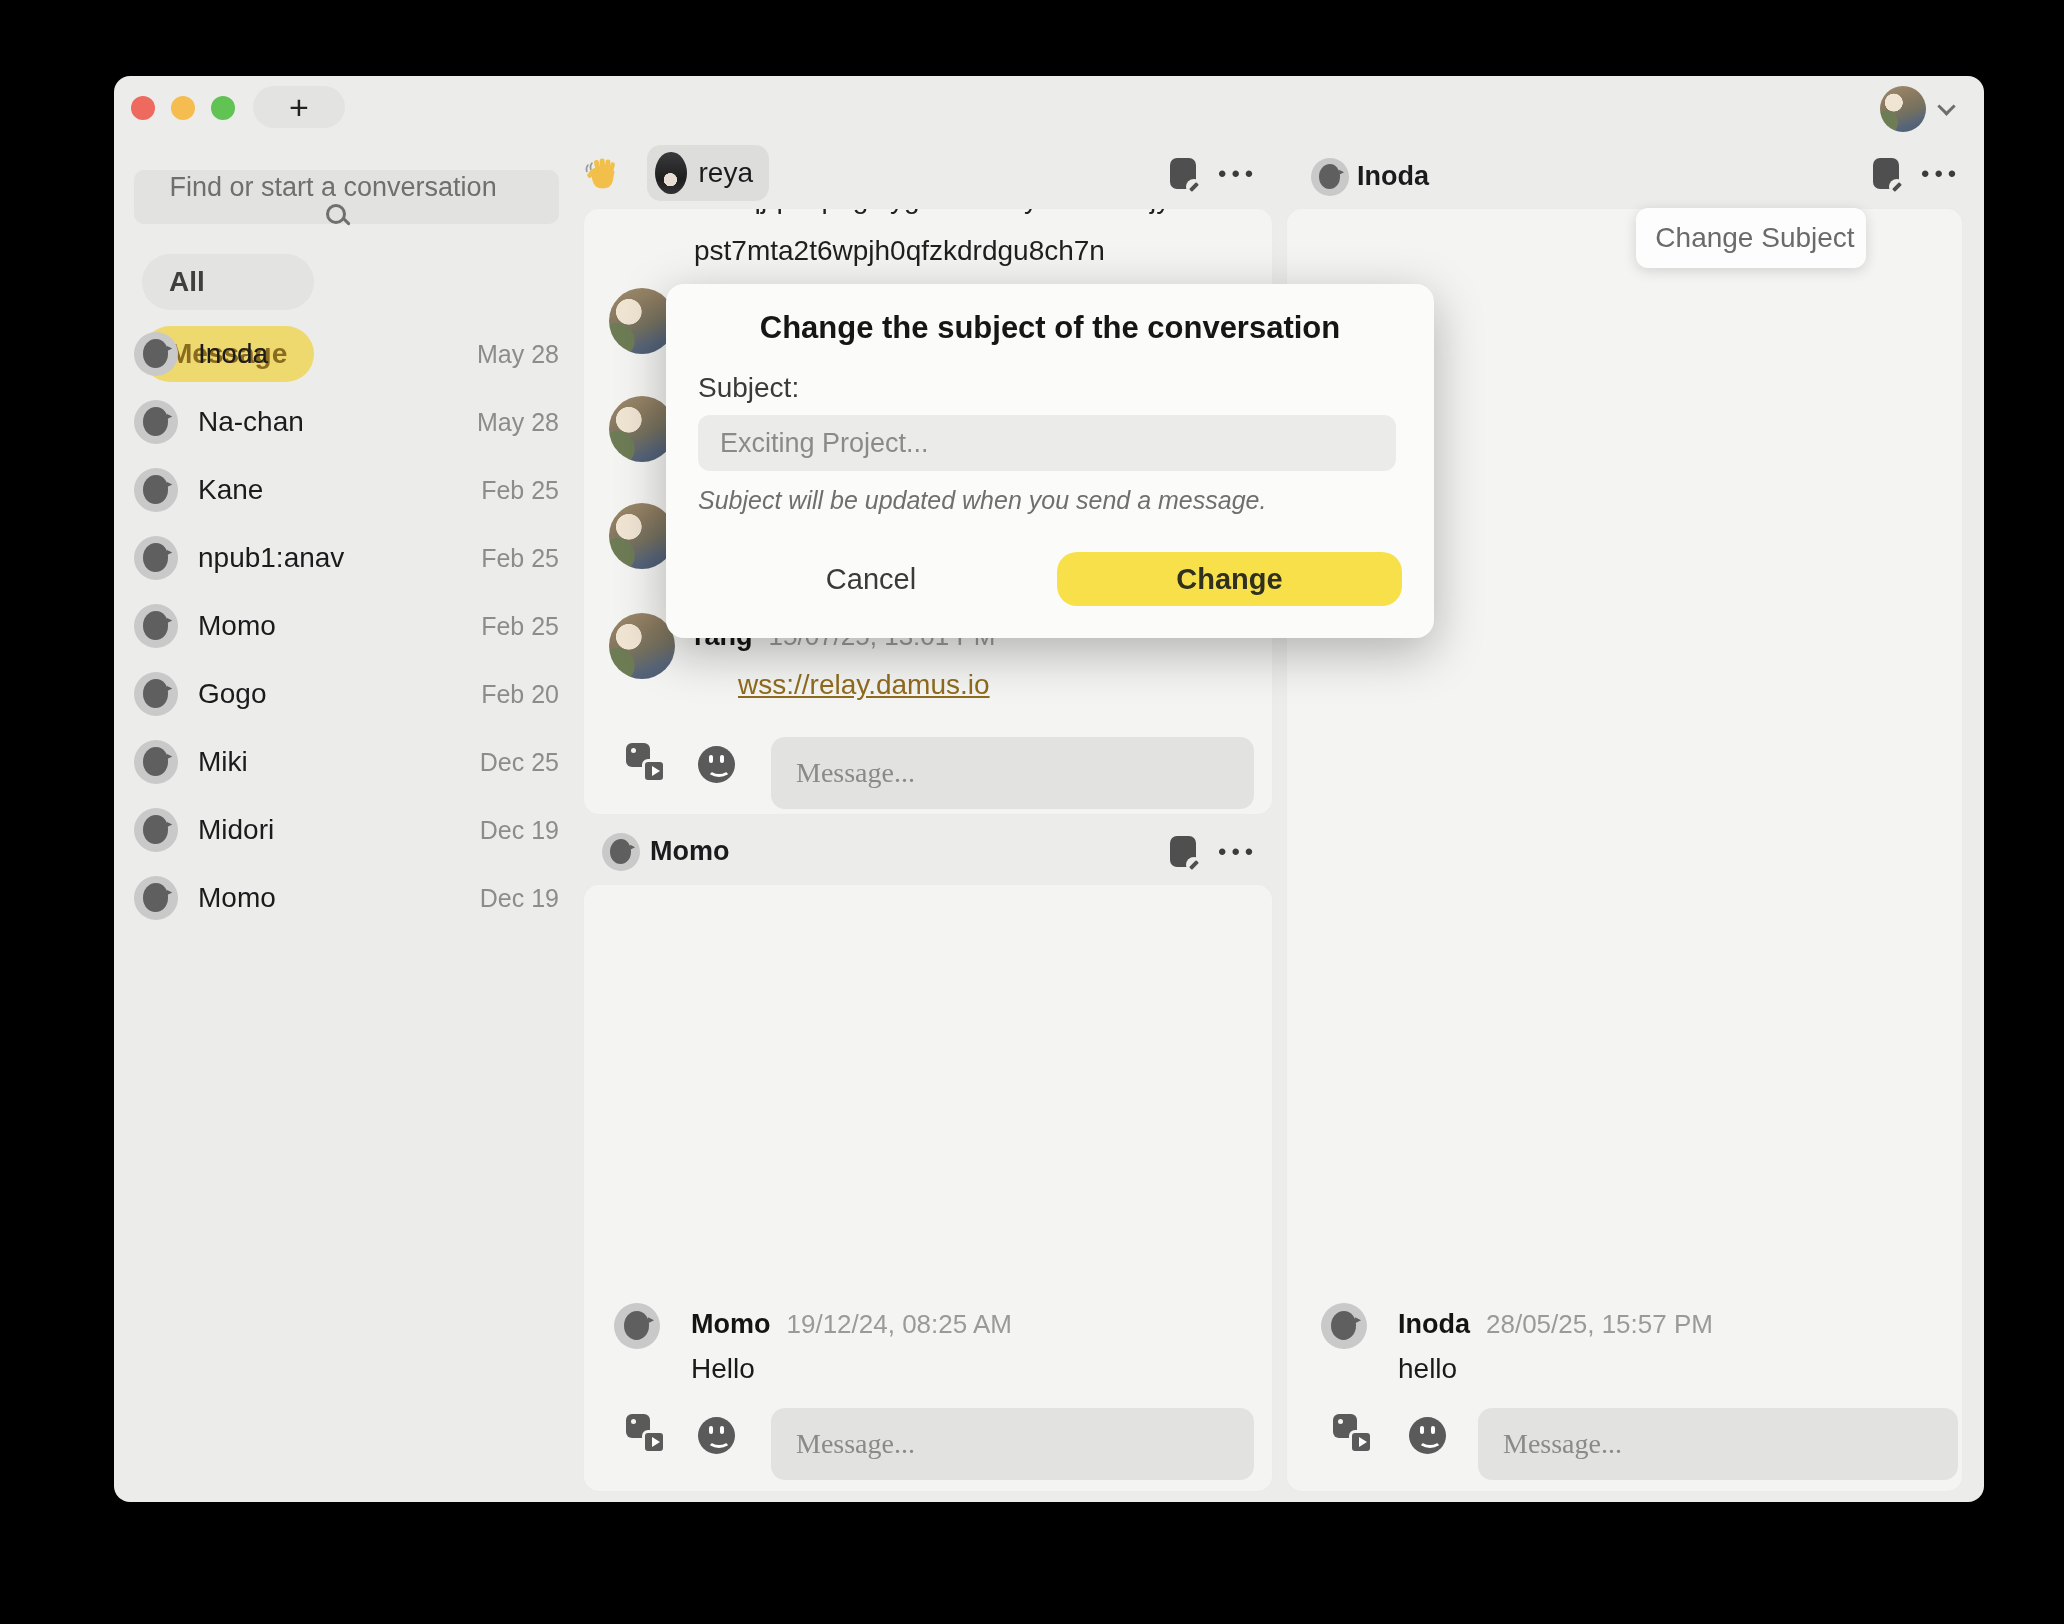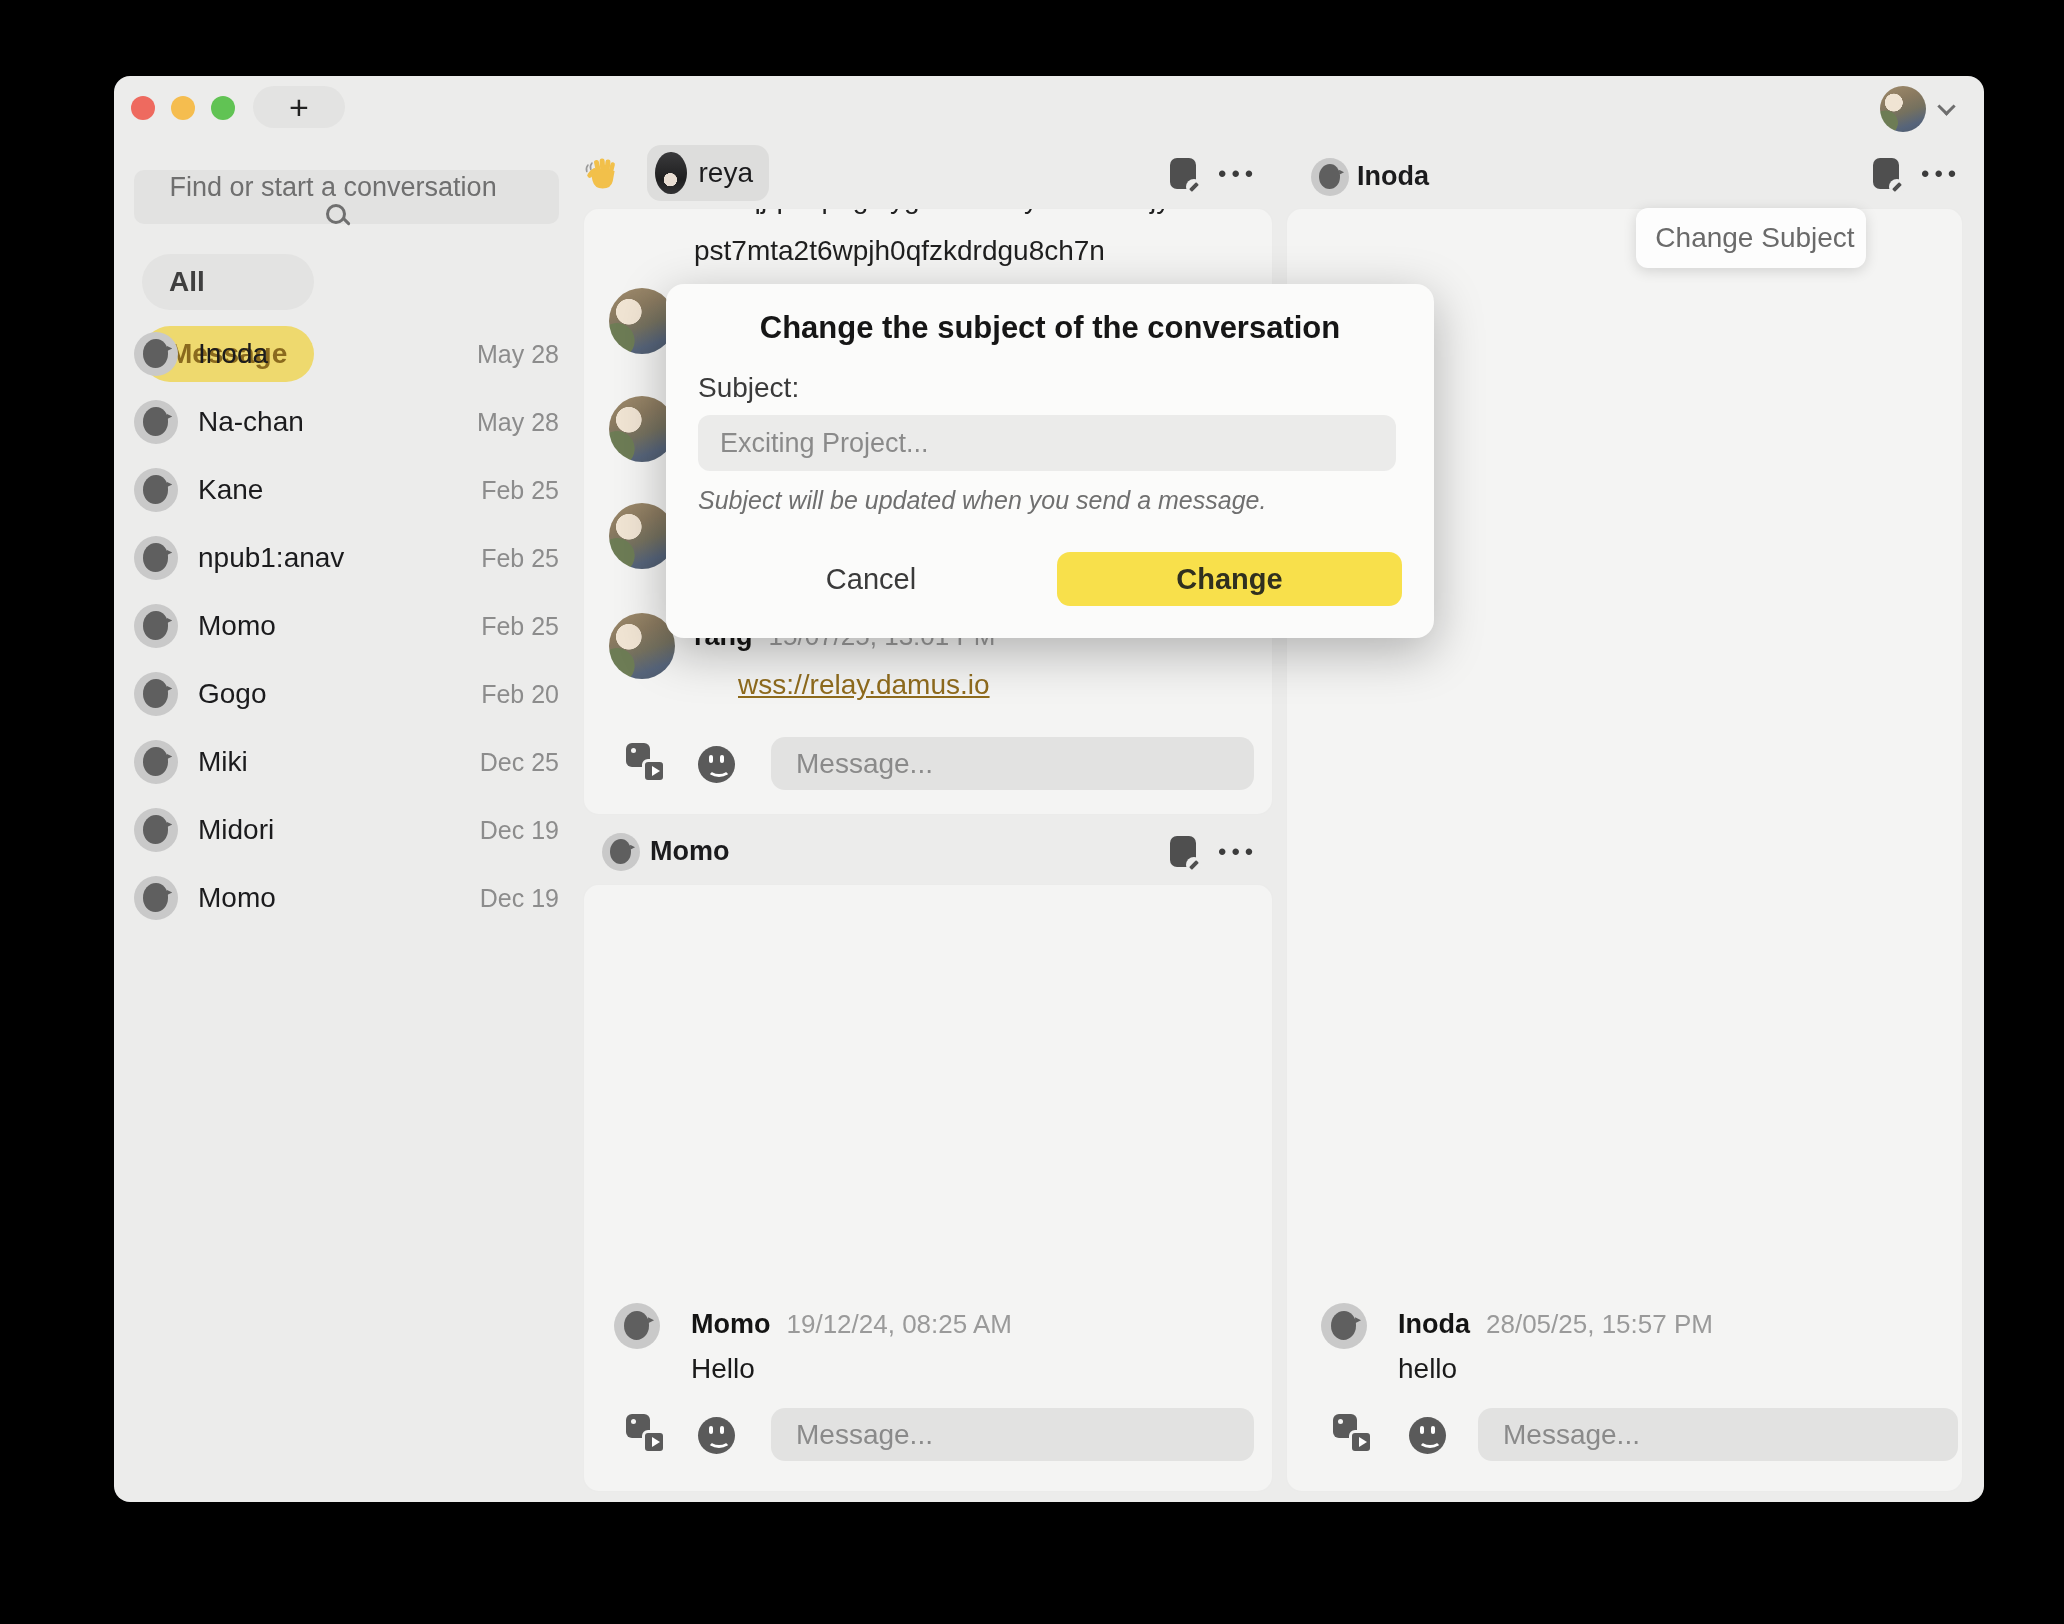--- a/index.html
+++ b/index.html
@@ -76,22 +76,22 @@
 
   .npub { position:absolute; left:110px; font-size:28px; color:#1f1f1f; white-space:nowrap; }
   .stack-avatar { position:absolute; left:25px; width:66px; height:66px; }
 
   .msg-name { font-size:27px; font-weight:700; color:#141414; }
   .msg-time { font-size:26px; color:#9a9a9a; margin-left:16px; }
   .msg-text { font-size:28px; color:#1a1a1a; }
   .link { font-size:28px; color:#8f6b1d; text-decoration:underline;margin-left:44px; }
 
   
-  .composer-input { position:absolute; height:53px; background:#e2e2e1; border-radius:14px; border:none; outline:none;
-                    font-size:28px; color:#1d4ed8; padding:0 25px; font-family:Liberation Sans, sans-serif; }
+  .composer-input { position:absolute; height:72px; background:#e2e2e1; border-radius:14px; border:none; outline:none;
+                    font-size:28px; color:#1d4ed8; padding:0 25px; font-family:Liberation Serif, serif; }
   .composer-input::placeholder { color:#8a8a8a; }
   .media-icon { position:absolute; width:40px; height:40px; }
   .media-icon .b1 { position:absolute; left:0; top:0; width:24px; height:24px; background:#5a5a5a; border-radius:6px; }
   .media-icon .b1::after { content:''; position:absolute; left:5px; top:5px; width:5px; height:5px; background:#f4f4f3; border-radius:50%; }
   .media-icon .b2 { position:absolute; right:0; bottom:0; width:24px; height:24px; background:#5a5a5a; border-radius:6px;
                     border:3px solid #f4f4f3; }
   .media-icon .b2::after { content:''; position:absolute; left:7px; top:4px; width:0; height:0;
                     border-left:8px solid #fff; border-top:5px solid transparent; border-bottom:5px solid transparent; }
   .smile-icon { position:absolute; width:37px; height:37px; border-radius:50%; background:#5a5a5a; }
   .smile-icon::before { content:''; position:absolute; left:11px; top:9px; width:4px; height:8px; background:#fff;
@@ -109,21 +109,21 @@
            border-radius:18px; box-shadow:0 14px 50px rgba(0,0,0,0.28); }
   .modal-title { position:absolute; top:26px; width:100%; text-align:center; font-size:31px; font-weight:700; color:#161616; }
   .subject-label { position:absolute; left:32px; top:88px; font-size:28px; color:#3a3a3a; }
   .subject-input { position:absolute; left:32px; top:131px; width:698px; height:56px; background:#ebebea;
                    border:none; outline:none; border-radius:12px; font-size:27px; color:#333; padding:0 22px; font-family:inherit; }
   .subject-input::placeholder { color:#8a8a8a; }
   .modal-helper { position:absolute; left:32px; top:202px; font-size:25px; font-style:italic; color:#6f6f6f; }
   .btn-cancel { position:absolute; left:130px; top:268px; width:150px; height:54px; background:transparent; border:none;
                 font-size:29px; color:#3a3a3a; font-family:inherit; }
   .btn-change { position:absolute; left:391px; top:268px; width:345px; height:54px; background:#f8e04b; border:none;
-                border-radius:13px; font-size:29px; font-weight:600; color:#30301f; font-family:inherit; }
+                border-radius:20px; font-size:29px; font-weight:600; color:#30301f; font-family:inherit; }
 
   .abs { position:absolute; }
 </style>
 </head>
 <body>
 
 <div class="stage">
   <div class="window">
 
     <div class="traffic">

